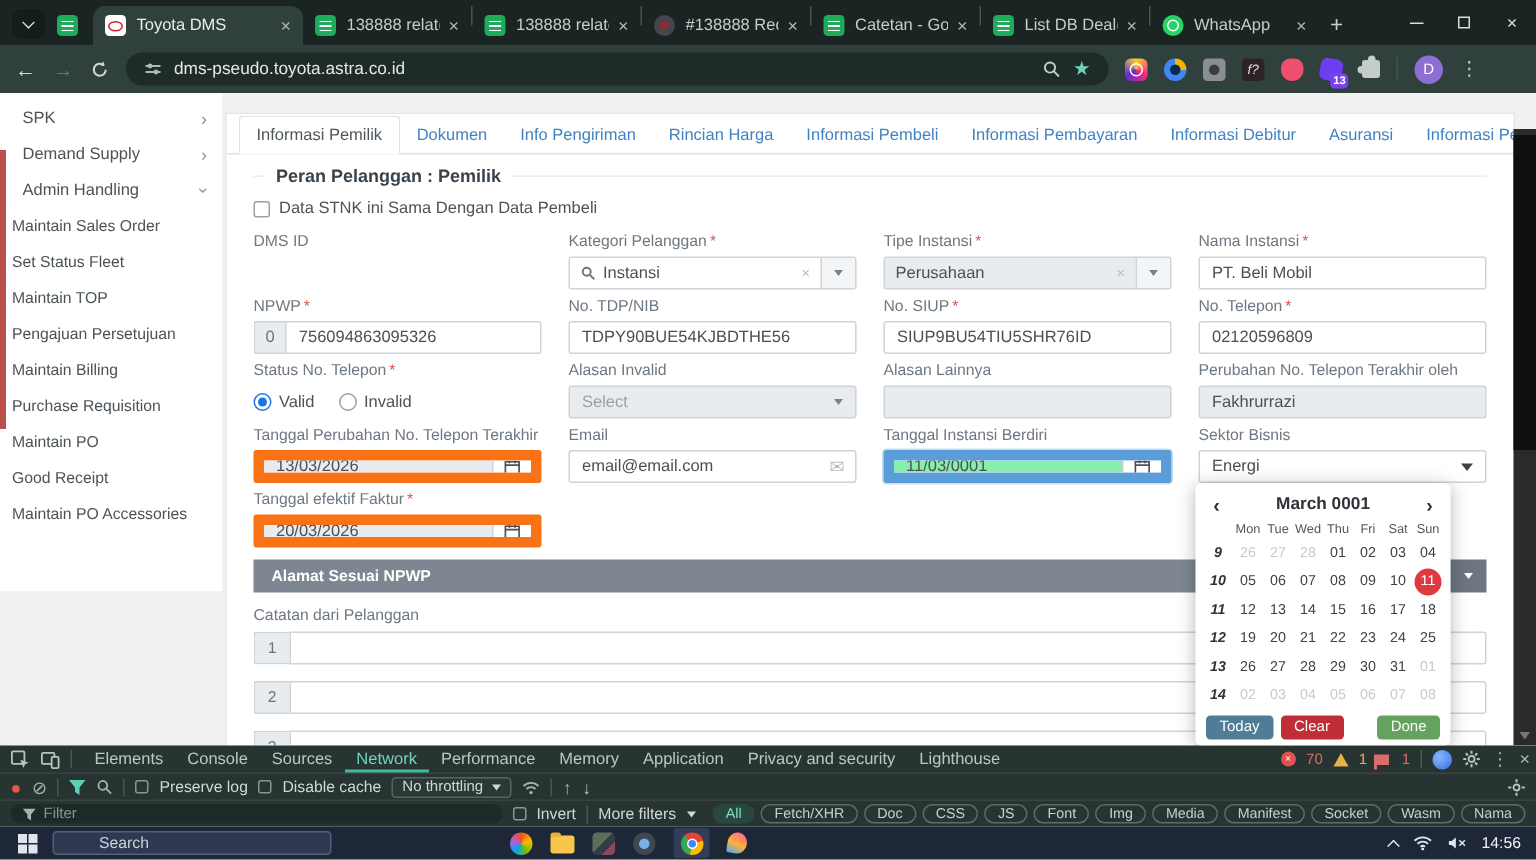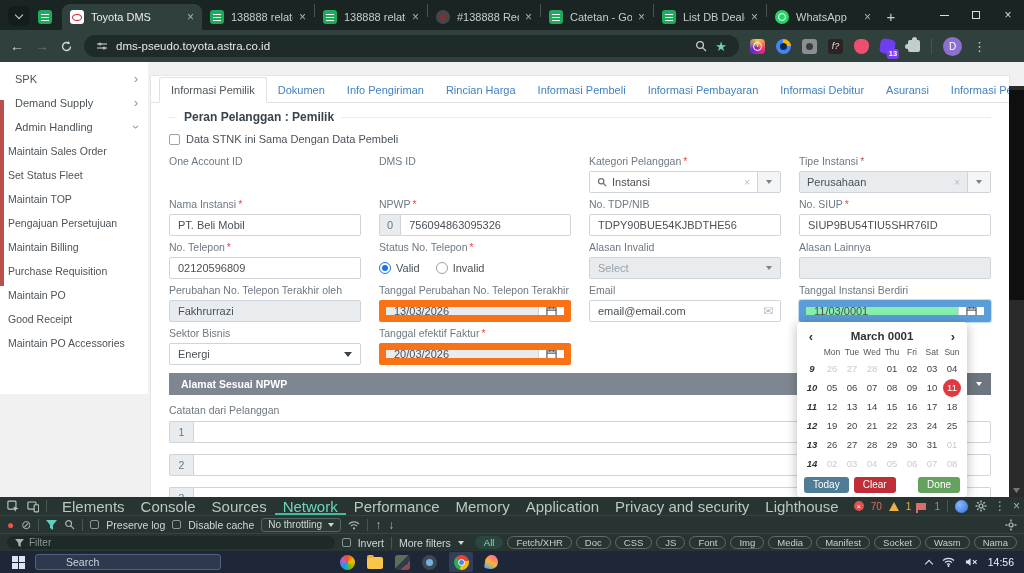--- a/index.html
+++ b/index.html
@@ -132,21 +132,21 @@
   .pg-arrow{position:absolute;left:4px;bottom:4px}
 
   
   .devtools{position:absolute;top:497px;left:0;width:1024px;height:54px;background:#273431;color:#c6d0cc}
   .dt-row{display:flex;align-items:center;border-bottom:1px solid #39443f;padding:0 7px;gap:7px}
   .dt-row1{height:19px;padding-right:4px}
   .dt-row2{height:18px}
   .dt-row3{height:17px;border-bottom:none}
   .dt-sep{width:1px;height:12px;background:#4a5652;flex:none}
   .dt-tabs{display:flex;height:100%;align-items:stretch}
-  .dt-tab{display:flex;align-items:center;padding:0 8px;font-size:15px;color:#bcc7c2;white-space:nowrap}
+  .dt-tab{display:flex;align-items:center;padding:0 8px;font-size:11px;color:#bcc7c2;white-space:nowrap}
   .dt-tab.active{color:#70d4be;box-shadow:inset 0 -2px 0 #43ba9d}
   .dt-right{margin-left:auto;display:flex;align-items:center;gap:7px;font-size:10px}
   .errball{width:10px;height:10px;border-radius:50%;background:#e05252;color:#fff;font-size:7px;display:flex;align-items:center;justify-content:center;line-height:1}
   .errtxt{color:#e46962}
   .warntri{width:0;height:0;border-left:5px solid transparent;border-right:5px solid transparent;border-bottom:9px solid #eab04a}
   .warntxt{color:#eab04a}
   .flagic{width:8px;height:7px;background:#d76d6d;position:relative;margin-right:1px}
   .flagic::after{content:"";position:absolute;left:-2px;top:0;width:1.5px;height:10px;background:#d76d6d}
   .flagtxt{color:#d76d6d}
   .blueball{width:13px;height:13px;border-radius:50%;background:radial-gradient(circle at 35% 35%,#8ab8ff,#2f6fde)}
@@ -353,25 +353,20 @@
         <span class="legend">Peran Pelanggan : Pemilik</span>
       </div>
 
       <div class="stnk">
         <span class="cb"></span>
         <span>Data STNK ini Sama Dengan Data Pembeli</span>
       </div>
 
       <div class="fgrid">
 
-        <div class="fld">
-          <div class="flabel">
-              <span>One Account ID</span>
-            </div>
-        </div>
         <div class="fld">
           <div class="flabel">
               <span>DMS ID</span>
             </div>
         </div>
         <div class="fld">
           <div class="flabel">
               <span>Kategori Pelanggan</span>
               <span class="req">*</span>
             </div>

